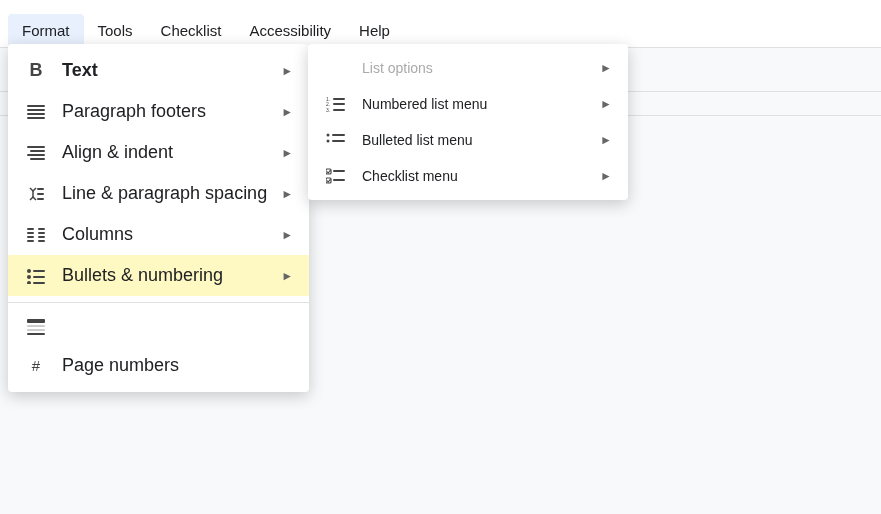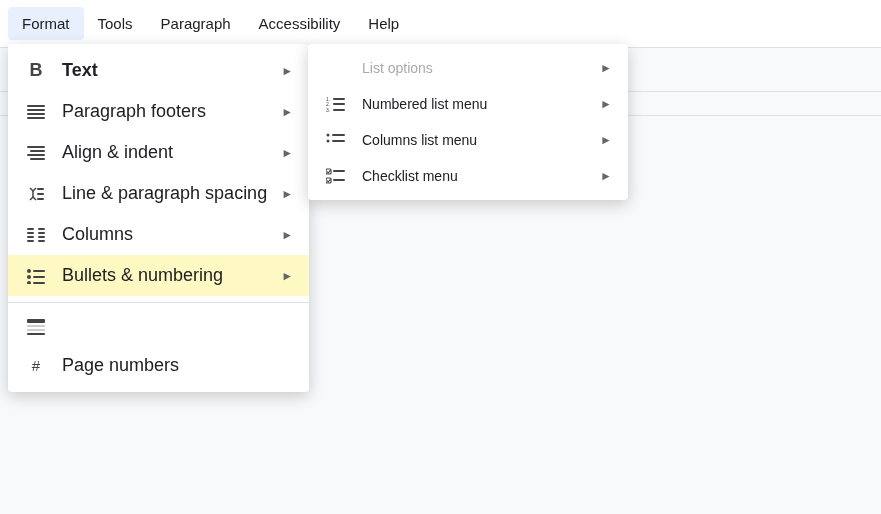--- a/index.html
+++ b/index.html
@@ -8,21 +8,21 @@
       background: #f8f9fa;
       width: 881px;
       height: 514px;
       overflow: hidden;
       position: relative;
     }
 
     
     .menu-bar {
       display: flex;
-      align-items: center;
+      align-items: flex-end;
       background: #fff;
       border-bottom: 1px solid #e0e0e0;
       padding: 0 8px;
       height: 48px;
       position: relative;
       z-index: 10;
     }
 
     .menu-item {
       padding: 8px 14px;
@@ -193,21 +193,21 @@
       font-size: 12px;
       color: #666;
     }
   </style>
 </head>
 <body>
 
 <div class="menu-bar">
   <div class="menu-item active">Format</div>
   <div class="menu-item">Tools</div>
-  <div class="menu-item">Paragraph</div>
+  <div class="menu-item">Checklist</div>
   <div class="menu-item">Accessibility</div>
   <div class="menu-item">Help</div>
 </div>
 
 <div class="toolbar">
   <button class="toolbar-btn">+</button>
   <button class="toolbar-btn bold">B</button>
   <button class="toolbar-btn italic">I</button>
   <button class="toolbar-btn" style="text-decoration: underline; font-weight:normal;">U</button>
   <button class="toolbar-btn" style="position:relative;">
@@ -354,21 +354,21 @@
 
     <div class="submenu-item">
       <span class="item-icon">
         <svg width="20" height="16" viewBox="0 0 20 16" fill="none">
           <circle cx="2" cy="3" r="1.5" fill="#444"></circle>
           <rect x="6" y="2" width="13" height="2" rx="1" fill="#444"></rect>
           <circle cx="2" cy="9" r="1.5" fill="#444"></circle>
           <rect x="6" y="8" width="13" height="2" rx="1" fill="#444"></rect>
         </svg>
       </span>
-      <span class="item-label">Columns list menu</span>
+      <span class="item-label">Bulleted list menu</span>
       <span class="arrow">►</span>
     </div>
 
     <div class="submenu-item">
       <span class="item-icon">
         <svg width="20" height="16" viewBox="0 0 20 16" fill="none">
           <rect x="0" y="1" width="5" height="5" rx="1" stroke="#444" stroke-width="1.2" fill="none"></rect>
           <path d="M1 3.5L2.2 5L4.5 2" stroke="#444" stroke-width="1.1" fill="none"></path>
           <rect x="7" y="2" width="12" height="2" rx="1" fill="#444"></rect>
           <rect x="0" y="10" width="5" height="5" rx="1" stroke="#444" stroke-width="1.2" fill="none"></rect>

